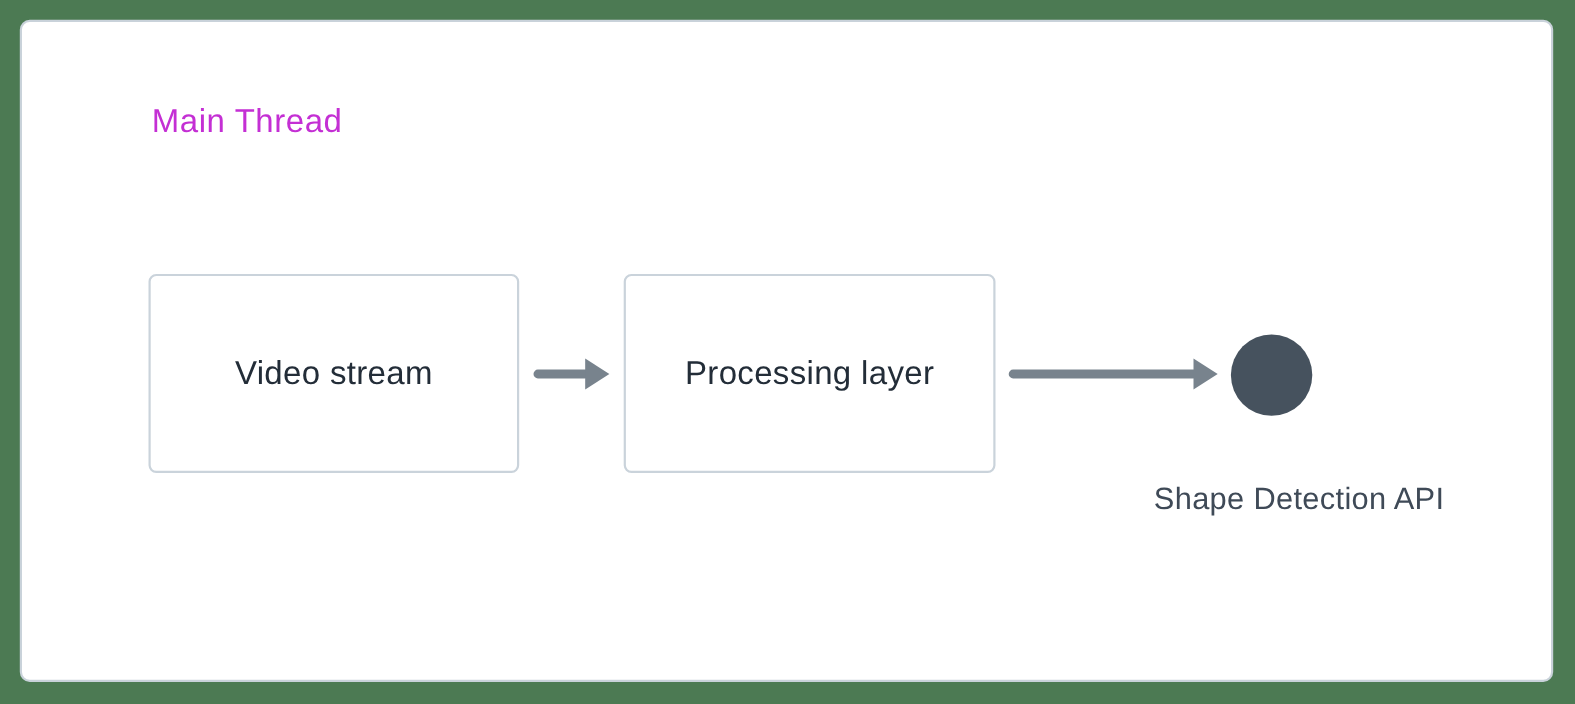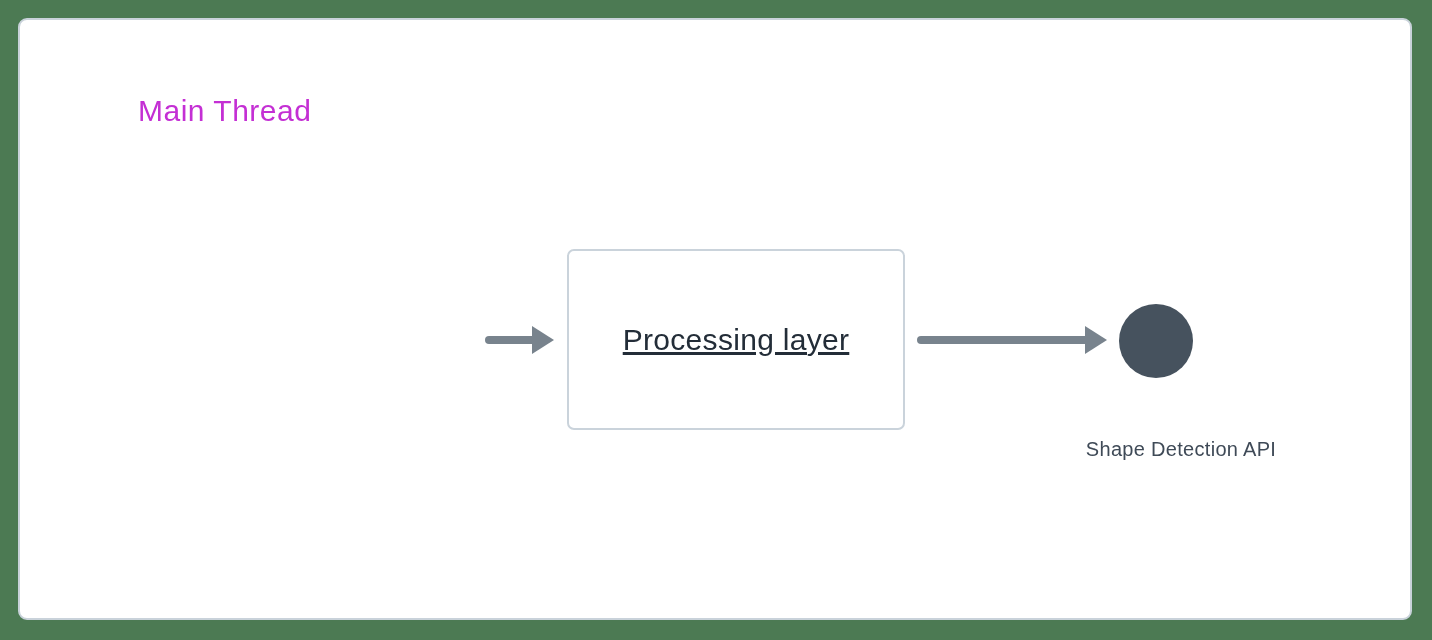--- a/index.html
+++ b/index.html
@@ -47,21 +47,21 @@
     border: 2px solid var(--box-border);
     border-radius: 7px;
     display: flex;
     align-items: center;
     justify-content: center;
     font-size: 30px;
     color: var(--box-text);
     letter-spacing: 0.3px;
   }
   .node-box.video-stream   { left: 115px; top: 229px; width: 337px; height: 181px; }
-  .node-box.processing-layer { left: 547px; top: 229px; width: 338px; height: 181px; text-decoration: underline; }
+  .node-box.processing-layer { left: 547px; top: 229px; width: 338px; height: 181px; }
   .arrow {
     position: absolute;
     display: flex;
     align-items: center;
     height: 28px;
   }
   .arrow .shaft {
     flex: 1 1 auto;
     height: 8px;
     background: var(--arrow);
@@ -82,34 +82,37 @@
     left: 1099px; top: 284px;
     width: 74px; height: 74px;
     border-radius: 50%;
     background: var(--circle);
   }
   .api-label {
     position: absolute;
     left: 961px; top: 418px;
     width: 400px;
     text-align: center;
-    font-size: 20px;
+    font-size: 28px;
     letter-spacing: 0.3px;
     color: var(--api-label);
     white-space: nowrap;
   }
 </style>
 </head>
 <body>
 
 <div class="stage">
   <div class="card">
 
     <div class="main-thread-title">Main Thread</div>
 
+    <div class="node-box video-stream">
+      <span>Video stream</span>
+    </div>
 
     <div class="arrow arrow-1">
       <div class="shaft"></div>
       <div class="head"></div>
     </div>
 
     <div class="node-box processing-layer">
       <span>Processing layer</span>
     </div>
 

